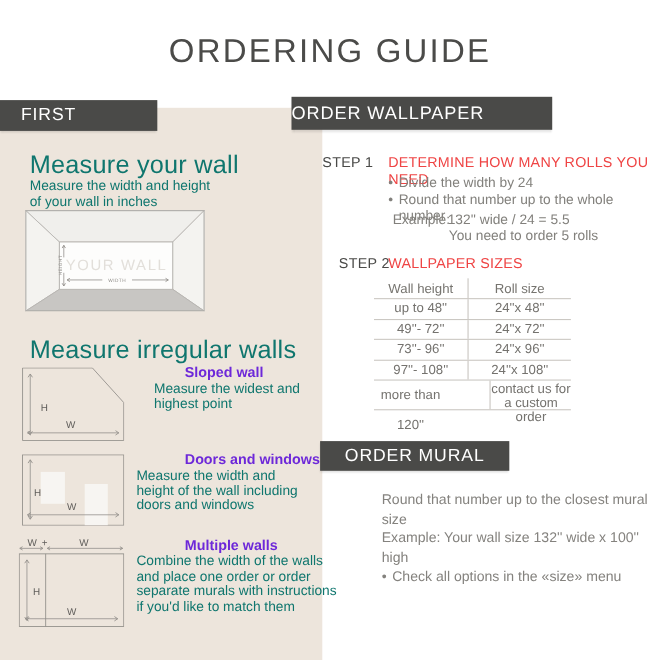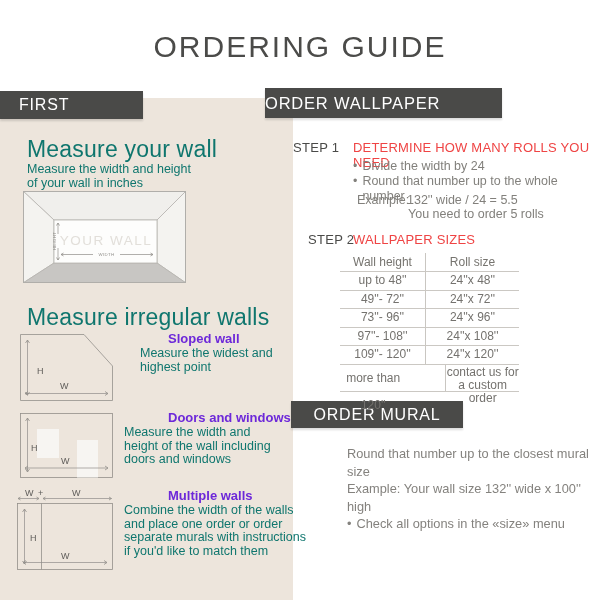--- a/index.html
+++ b/index.html
@@ -198,24 +198,20 @@
     <div class="c2">24''x 72''</div>
   </div>
   <div class="trow tdata">
     <div class="c1">73''- 96''</div>
     <div class="c2">24''x 96''</div>
   </div>
   <div class="trow tdata">
     <div class="c1">97''- 108''</div>
     <div class="c2">24''x 108''</div>
   </div>
-  <div class="trow tdata">
-    <div class="c1">109''- 120''</div>
-    <div class="c2">24''x 120''</div>
-  </div>
   <div class="trow tlast">
     <div class="c1">more than 120''</div>
     <div class="c2">contact us for
 a custom order</div>
   </div>
 </div>
 
 <div class="abs mural-lines">
   <div>Round that number up to the closest mural size</div>
   <div>Example: Your wall size 132'' wide x 100'' high</div>

